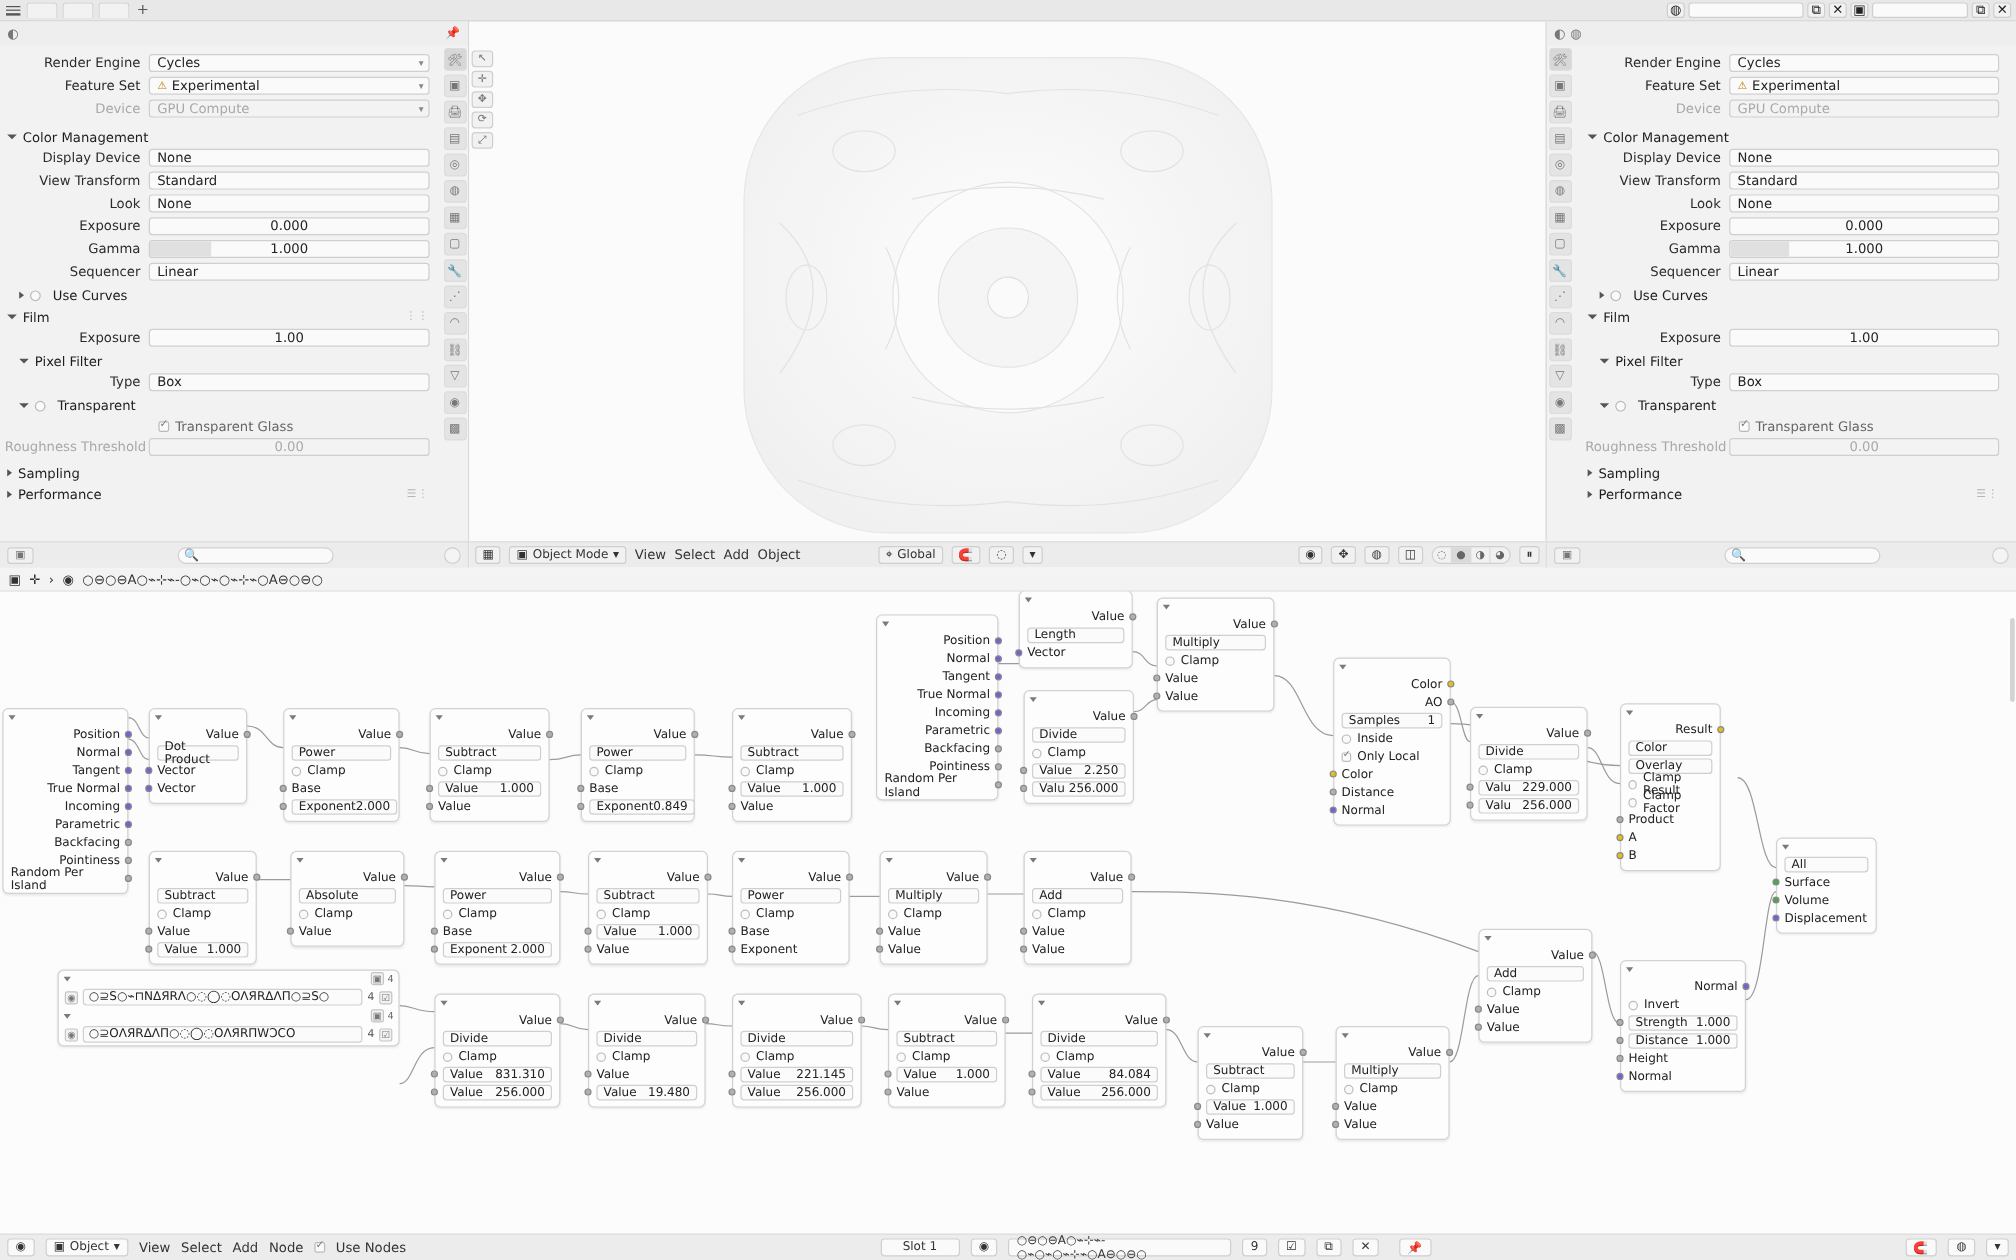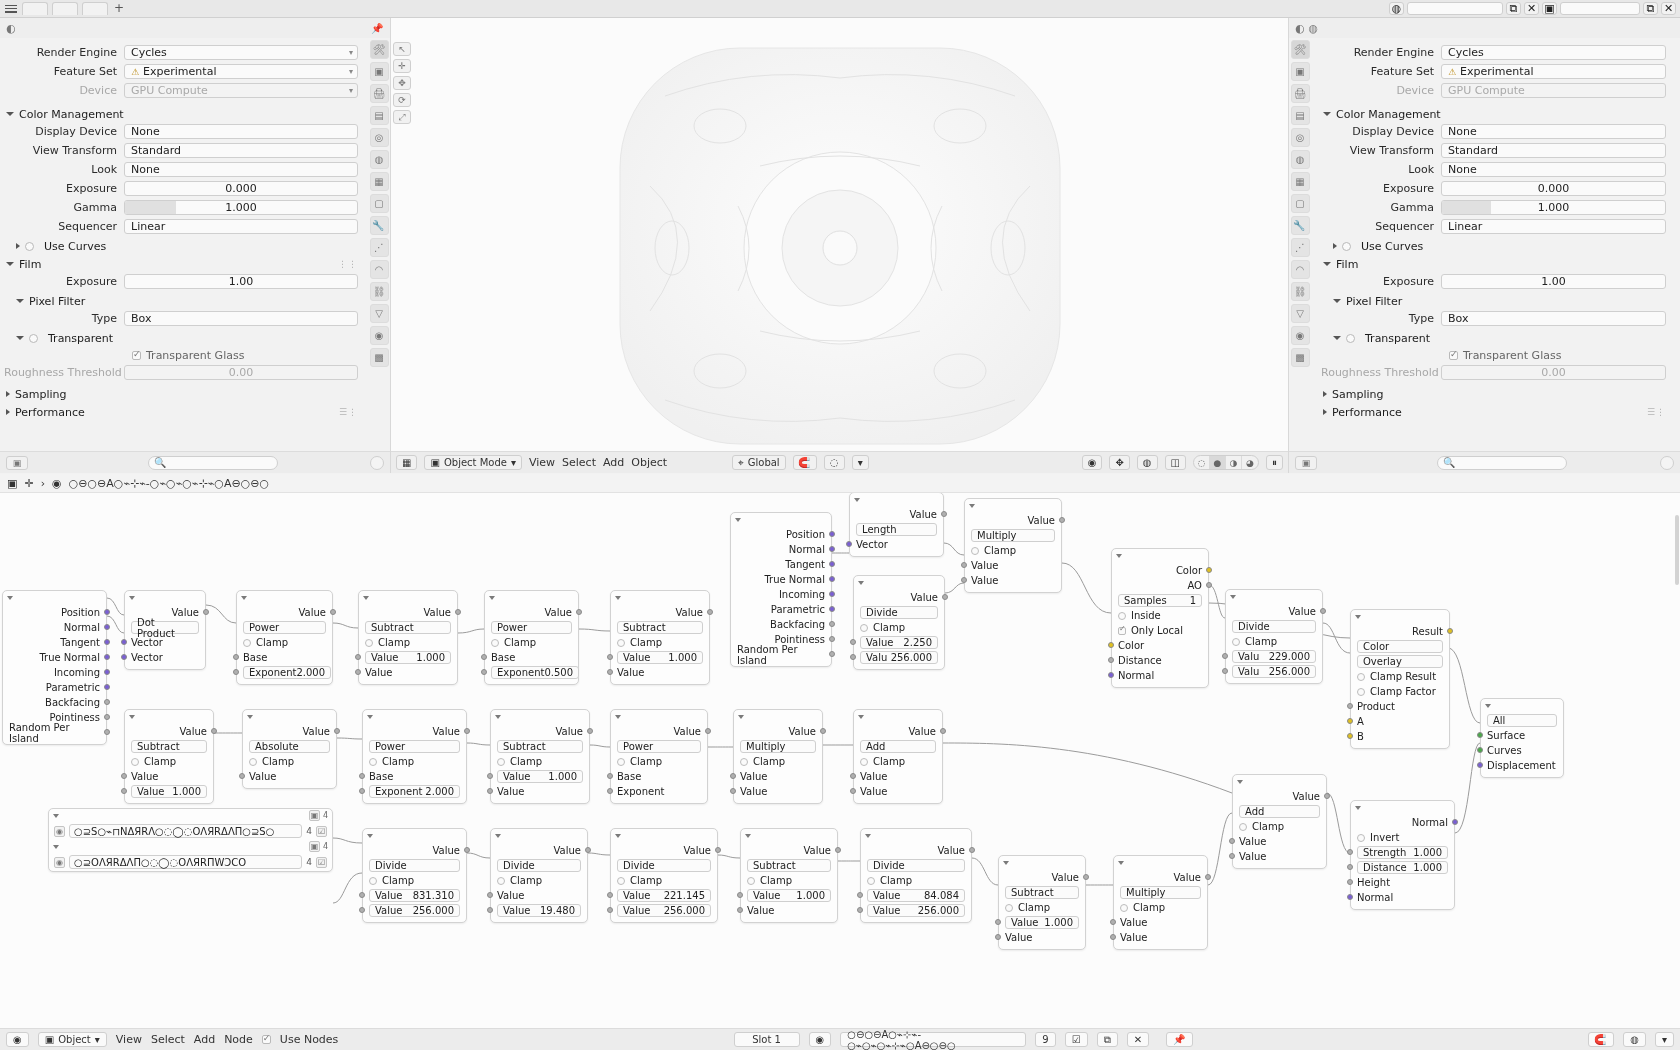--- a/index.html
+++ b/index.html
@@ -121,21 +121,21 @@
   .s-gray { background:#b0b0b0; }
   .s-purple { background:#7a5fd3; }
   .s-yellow { background:#e0c020; }
   .s-green { background:#4aa84a; }
   .nlabel { font-size:10px; color:#222; }
   .nradio { width:8px; height:8px; border-radius:50%; border:1px solid #bcbcbc; background:#fafafa; display:inline-block; margin-right:5px; }
   .nchk { width:8px;height:8px;border-radius:2px;border:1px solid #bcbcbc;background:#fafafa;display:inline-block;margin-right:5px;position:relative;}
   .nchk.on:after{content:"✓";position:absolute;left:0;top:-4px;font-size:8px;color:#777;}
 
   .img-node-row { display:flex; align-items:center; gap:4px; padding:2px 5px; }
-  .img-node-field { flex:1; height:14px; border:1px solid #cfcfcf; border-radius:3px; background:#fbfbfb; display:flex; align-items:center; padding:0 4px; gap:4px; font-size:10px; }
+  .img-node-field { flex:1; height:14px; border:1px solid #cfcfcf; border-radius:3px; background:#fbfbfb; display:flex; padding:0 4px; gap:4px; font-size:10px; }
   .ico-sq { width:11px; height:11px; border:1px solid #c4c4c4; border-radius:2px; background:#f2f2f2; display:inline-flex; align-items:center; justify-content:center; font-size:8px; color:#777; }
 
   #node-footer {
     position:absolute; bottom:0; left:0; right:0; height:22px; background:#ececec; border-top:1px solid #dcdcdc;
     display:flex; align-items:center; padding:0 6px; gap:9px; font-size:11px; color:#333;
   }
   #node-footer .spacer { flex:1; }
   .nf-field { height:15px; border:1px solid #cfcfcf; border-radius:3px; background:#fafafa; display:flex; align-items:center; padding:0 6px; font-size:10px; gap:4px; }
   .scroll-v { position:absolute; right:1px; top:22px; width:4px; height:70px; background:#d3d3d3; border-radius:2px; }
 </style>
@@ -724,21 +724,21 @@
             <span class="nlabel">Clamp</span>
           </div>
         <div class="nrow">
             <span class="socket in s-gray"></span>
             <span class="nlabel">Base</span>
           </div>
         <div class="nrow">
             <span class="socket in s-gray"></span>
             <div class="nfield">
               <span>Exponent</span>
-              <span class="v">0.500</span>
+              <span class="v">0.849</span>
             </div>
           </div>
       </div>
     </div>
 
     <div class="node" style="left:610px; top:97px; width:100px;">
       <div class="node-head">
           <span class="tri2"></span>
         </div>
       <div class="node-body">
@@ -958,21 +958,21 @@
         <div class="nrow">
             <span class="socket in s-gray"></span>
             <div class="nfield">
               <span>Valu</span>
               <span class="v">256.000</span>
             </div>
           </div>
       </div>
     </div>
 
-    <div class="node" style="left:1350px; top:116px; width:100px;">
+    <div class="node" style="left:1350px; top:93px; width:84px;">
       <div class="node-head">
           <span class="tri2"></span>
         </div>
       <div class="node-body">
         <div class="nrow right">
             <span class="nlabel">Result</span>
             <span class="socket out s-yellow"></span>
           </div>
         <div class="nrow">
             <div class="nfield menu">Color</div>
@@ -1010,21 +1010,21 @@
       <div class="node-body">
         <div class="nrow">
             <div class="nfield menu">All</div>
           </div>
         <div class="nrow">
             <span class="socket in s-green"></span>
             <span class="nlabel">Surface</span>
           </div>
         <div class="nrow">
             <span class="socket in s-green"></span>
-            <span class="nlabel">Curves</span>
+            <span class="nlabel">Volume</span>
           </div>
         <div class="nrow">
             <span class="socket in s-purple"></span>
             <span class="nlabel">Displacement</span>
           </div>
       </div>
     </div>
 
     <div class="node" style="left:124px; top:216px; width:90px;">
       <div class="node-head">

